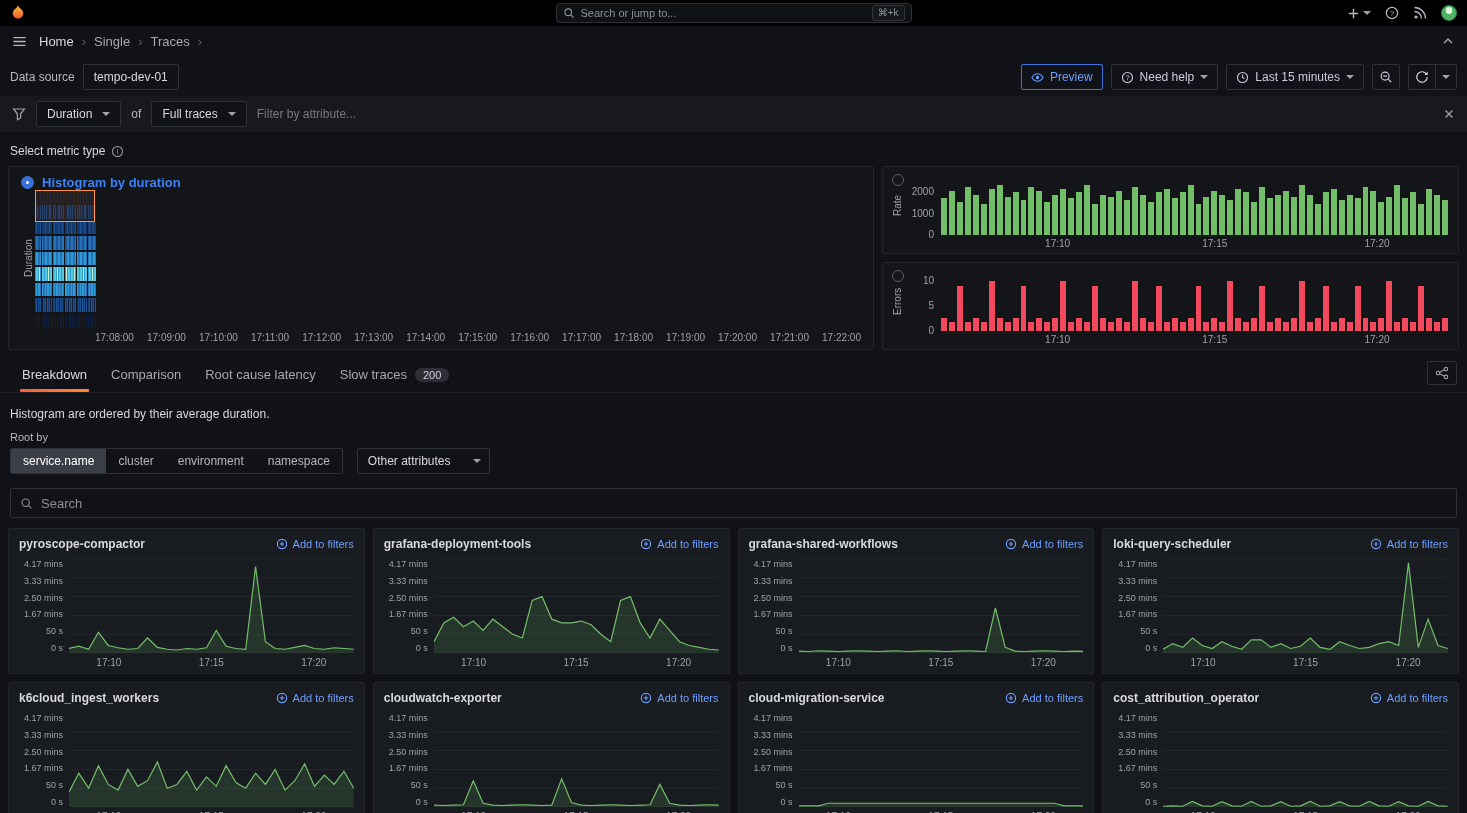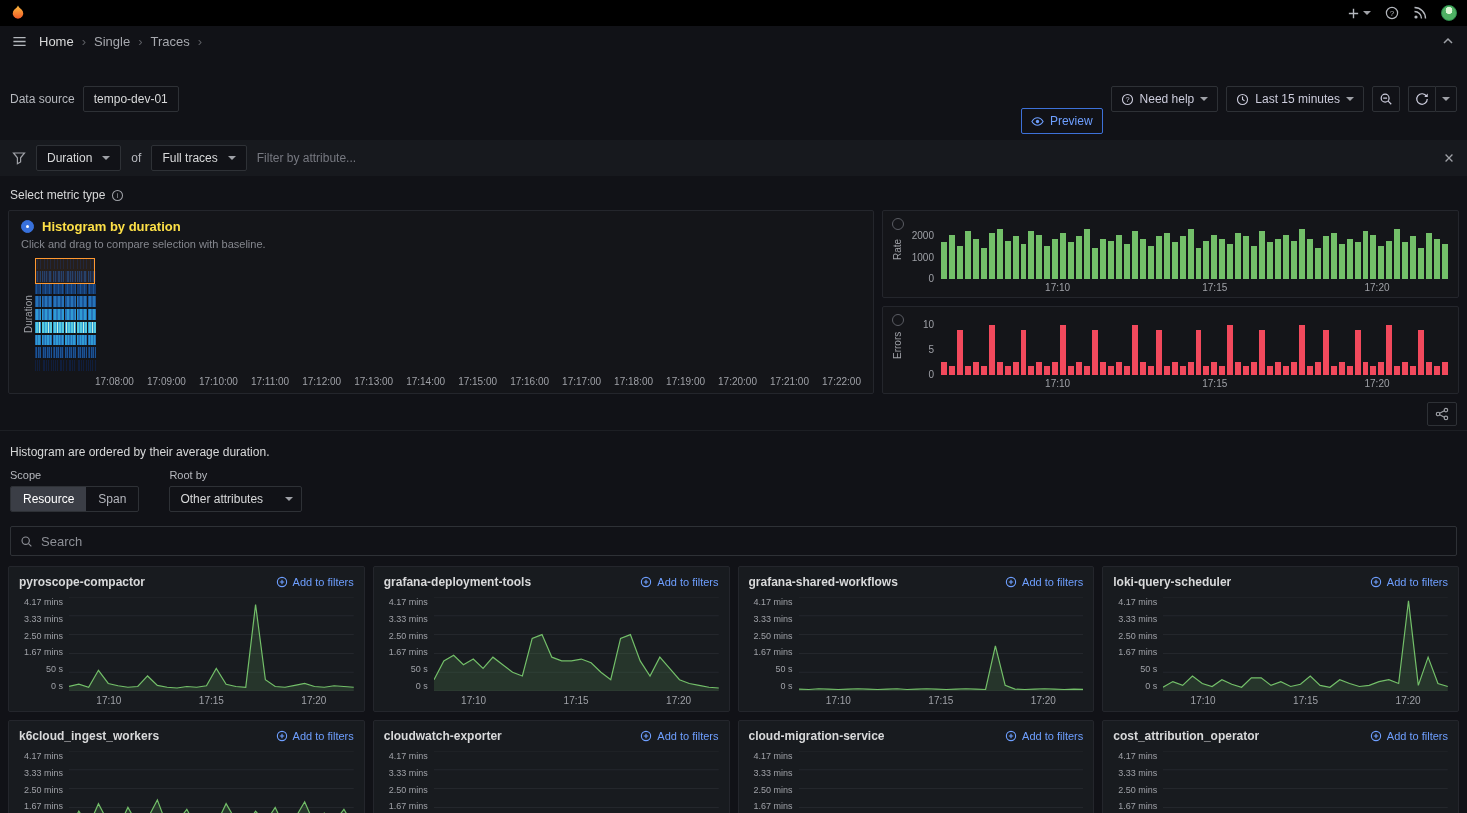--- a/index.html
+++ b/index.html
@@ -36,21 +36,21 @@
   .crumb-sep { color: #5c5e64; }
   .collapse { margin-left: auto; color: #9fa1a7; cursor: pointer; }
 
   
   .toolbar { display: flex; align-items: center; gap: 8px; padding: 8px 10px 6px; }
   .lbl { color: #b6b8be; font-size: 12px; }
   .select { display: flex; align-items: center; gap: 10px; border: 1px solid #2e3136; background: #111217; border-radius: 2px; padding: 4px 10px; font-size: 12px; color: #d8d9da; cursor: pointer; min-height: 26px; }
   .caret { width: 0; height: 0; border-left: 4px solid transparent; border-right: 4px solid transparent; border-top: 4px solid #9fa1a7; }
   .toolbar-right { margin-left: auto; display: flex; align-items: center; gap: 8px; }
   .btn { display: flex; align-items: center; gap: 6px; border: 1px solid #2e3136; border-radius: 2px; padding: 4px 9px; font-size: 12px; color: #ccccdc; background: transparent; cursor: pointer; min-height: 26px; }
-  .btn.preview { border-color: #3d71d9; color: #6e9fff; margin-top: 44px; }
+  .btn.preview { border-color: #3d71d9; color: #6e9fff; }
   .btn.sq { padding: 4px 6px; }
   .split { display: flex; }
   .split .btn:first-child { border-right: none; border-radius: 2px 0 0 2px; }
   .split .btn:last-child { border-radius: 0 2px 2px 0; padding: 4px 6px; }
 
   
   .filterbar { display: flex; align-items: center; gap: 10px; background: #17191e; padding: 5px 12px; min-height: 30px; }
   .funnel { color: #9fa1a7; }
   .filter-placeholder { color: #767880; font-size: 12px; }
   .filter-close { margin-left: auto; color: #9fa1a7; cursor: pointer; }
@@ -60,21 +60,21 @@
   .info-ic { color: #9fa1a7; }
 
   
   .metric-row { display: flex; gap: 8px; padding: 0 8px; height: 184px; }
   .panel { border: 1px solid #24262c; background: #141519; border-radius: 2px; position: relative; }
   .hist { flex: 0 0 866px; padding: 8px 12px 6px; display: flex; flex-direction: column; }
   .hist-head { display: flex; align-items: center; gap: 8px; }
   .radio { width: 13px; height: 13px; border-radius: 50%; border: 1px solid #5a5c63; background: transparent; position: relative; cursor: pointer; flex: none; }
   .radio.on { border-color: #3871dc; background: #3871dc; }
   .radio.on:after { content: ""; position: absolute; inset: 4px; background: #fff; border-radius: 50%; }
-  .hist-title { font-weight: 700; font-size: 13px; color: #fde047; }
+  .hist-title { font-weight: 700; font-size: 13px; color: #3b82f6; }
   .hist-sub { color: #85878e; font-size: 11px; margin: 4px 0 8px; }
   .hist-chart { flex: 1; display: grid; grid-template-columns: 14px 60px 1fr; grid-template-rows: 1fr 16px; }
   .vlabel { writing-mode: vertical-rl; transform: rotate(180deg); display: flex; align-items: center; justify-content: center; color: #9fa1a7; font-size: 10px; grid-row: 1; }
   .hm-ylabels { display: flex; flex-direction: column; grid-row: 1; }
   .hm-ylabel { flex: 1; display: flex; align-items: center; justify-content: flex-end; padding-right: 7px; color: #9fa1a7; font-size: 10px; line-height: 1; }
   .hm-rows { position: relative; display: flex; flex-direction: column; gap: 2px; grid-row: 1; }
   .hm-row { flex: 1; display: flex; gap: 1px; }
   .hm-cell { flex: 1; }
   .hm-select { position: absolute; left: 0; right: 0; top: 0; height: 23%; border: 1px solid #ff9830; background: rgba(255,152,48,0.08); z-index: 3; cursor: pointer; }
   .hm-xlabels { grid-column: 3; grid-row: 2; display: flex; justify-content: space-between; color: #9fa1a7; font-size: 10px; padding-top: 5px; }
@@ -133,20 +133,30 @@
     <svg width="16" height="16" viewBox="0 0 16 16">
         <defs>
           <linearGradient id="gflame" x1="0" y1="0" x2="0" y2="1">
             <stop offset="0" stop-color="#fcbc3f"></stop>
             <stop offset="1" stop-color="#f05a28"></stop>
           </linearGradient>
         </defs>
         <path d="M8 .5C7.1 3 4.2 4 3.1 6.4a5.3 5.3 0 1 0 9.8 0C11.8 4 8.9 3 8 .5z" fill="url(#gflame)"></path>
       </svg>
   </span>
+  <div class="top-search">
+    <span>
+        <svg width="12" height="12" viewBox="0 0 16 16">
+          <circle cx="7" cy="7" r="4.5" fill="none" stroke="currentColor" stroke-width="1.5"></circle>
+          <line x1="10.5" y1="10.5" x2="14" y2="14" stroke="currentColor" stroke-width="1.5"></line>
+        </svg>
+      </span>
+    <span>Search or jump to...</span>
+    <span class="kbd">⌘+k</span>
+  </div>
   <div class="top-actions">
     <span class="icon-btn">
         <svg width="13" height="13" viewBox="0 0 14 14">
           <path d="M7 2v10M2 7h10" stroke="currentColor" stroke-width="1.5"></path>
         </svg>
         <span class="caret"></span>
       </span>
     <span class="icon-btn">
         <svg width="14" height="14" viewBox="0 0 14 14">
           <circle cx="7" cy="7" r="5.6" fill="none" stroke="currentColor" stroke-width="1.2"></circle>
@@ -268,21 +278,20 @@
     </span>
 </div>
 
 <div class="metric-row">
 
   <section class="panel hist">
     <div class="hist-head">
       <span class="radio on"></span>
       <span class="hist-title">Histogram by duration</span>
     </div>
-    <div class="hist-sub">Click and drag to compare selection with baseline.</div>
     <div class="hist-chart">
       <div class="vlabel">Duration</div>
       <div class="hm-rows" id="hm-rows">
         <div class="hm-select" id="hm-select" style="border-color: rgb(255, 152, 48);"></div>
       <div class="hm-row">
             <div class="hm-cell"></div>
             <div class="hm-cell"></div>
             <div class="hm-cell" style="background: rgb(16, 30, 60);"></div>
             <div class="hm-cell"></div>
             <div class="hm-cell"></div>
@@ -981,43 +990,57 @@
       <div class="mini-xticks" id="err-xticks">
           <span style="left: 23%;">17:10</span>
           <span style="left: 54%;">17:15</span>
           <span style="left: 86%;">17:20</span>
         </div>
     </section>
   </div>
 </div>
 
 <div class="tabsrow">
+  <div style="display:flex" id="tabs">
+      <div class="tab active">
+        <span>Breakdown</span>
+      </div>
+      <div class="tab">
+        <span>Comparison</span>
+      </div>
+      <div class="tab">
+        <span>Root cause latency</span>
+      </div>
+      <div class="tab">
+        <span>Slow traces</span>
+        <span class="badge">200</span>
+      </div>
+    </div>
   <span class="share-btn">
     <svg width="14" height="14" viewBox="0 0 16 16">
         <circle cx="12.5" cy="3.5" r="2" fill="none" stroke="currentColor" stroke-width="1.3"></circle>
         <circle cx="3.5" cy="8" r="2" fill="none" stroke="currentColor" stroke-width="1.3"></circle>
         <circle cx="12.5" cy="12.5" r="2" fill="none" stroke="currentColor" stroke-width="1.3"></circle>
         <path d="M5.3 7.1l5.4-2.8M5.3 8.9l5.4 2.8" stroke="currentColor" stroke-width="1.3"></path>
       </svg>
   </span>
 </div>
 
 <div class="note">Histogram are ordered by their average duration.</div>
 
 <div class="controls">
   <div class="ctl-group">
-    <div class="ctl-label">Scope</div>
-    <div class="seg" id="seg-scope">
-        <div class="seg-item active">Resource</div>
-        <div class="seg-item">Span</div>
-      </div>
-  </div>
-  <div class="ctl-group">
     <div class="ctl-label">Root by</div>
     <div class="groupby-row">
+      <div class="seg" id="seg-groupby">
+          <div class="seg-item active">service.name</div>
+          <div class="seg-item">cluster</div>
+          <div class="seg-item">environment</div>
+          <div class="seg-item">namespace</div>
+        </div>
       <span class="select" style="padding-right:8px; gap:22px;">
         <span>Other attributes</span>
         <span class="caret"></span>
       </span>
     </div>
   </div>
 </div>
 
 <div class="searchrow">
   <div class="search-input">

